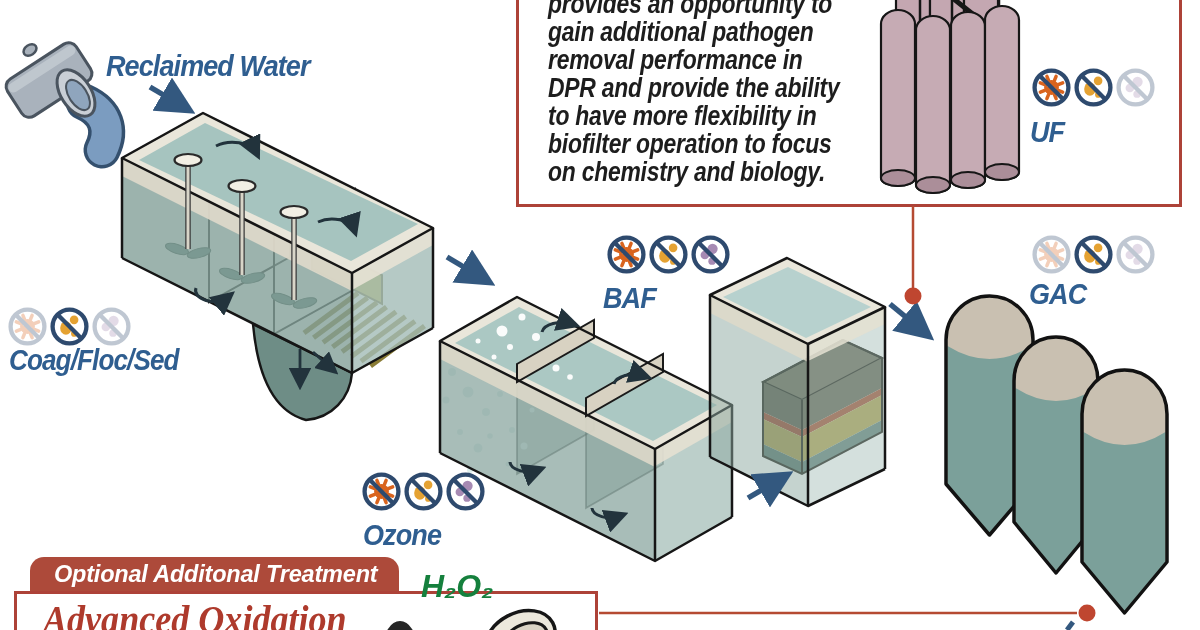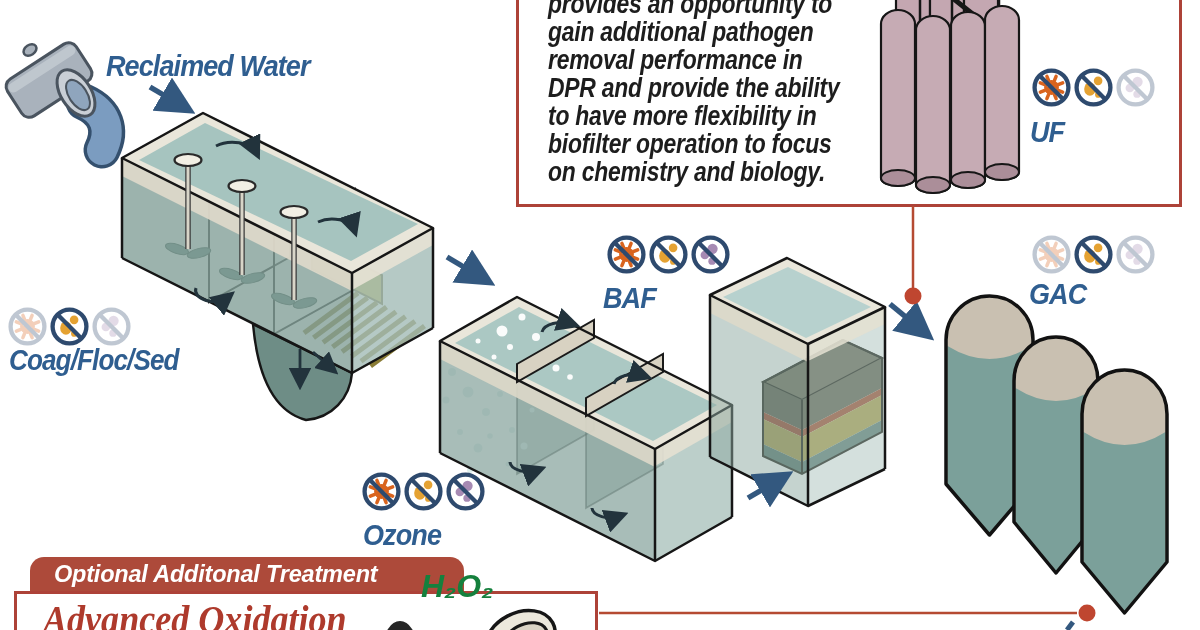--- a/index.html
+++ b/index.html
@@ -4,21 +4,21 @@
 <style>
   html,body{margin:0;padding:0;background:#fff;}
   .canvas{position:relative;width:1200px;height:630px;overflow:hidden;background:#ffffff;
           font-family:"Liberation Sans",sans-serif;font-style:italic;}
   .scene{position:absolute;left:0;top:0;z-index:2;pointer-events:none;}
   .panel{position:absolute;background:#fff;border:3px solid #ad4238;box-sizing:border-box;z-index:1;}
   .info-box{left:516px;top:-46px;width:666px;height:253px;}
   .info-text{position:absolute;left:29px;top:33px;font-size:27px;line-height:28px;font-weight:bold;
              color:#1d1d1d;letter-spacing:-.3px;white-space:pre-line;
              transform:scaleX(.85);transform-origin:left top;width:760px;}
-  .opt-tab{position:absolute;left:30px;top:557px;width:434px;height:34px;background:#ad4a3a;
+  .opt-tab{position:absolute;left:30px;top:557px;width:369px;height:34px;background:#ad4a3a;
            border-radius:14px 14px 0 0;z-index:1;}
   .opt-tab-label{position:absolute;left:24px;top:0;line-height:35px;font-size:23.5px;font-weight:bold;
            color:#ffffff;letter-spacing:-.2px;white-space:nowrap;}
   .opt-box{left:14px;top:591px;width:584px;height:60px;}
   .opt-heading{position:absolute;left:26px;top:1px;font-family:"Liberation Serif",serif;font-weight:bold;
            font-size:41px;color:#ae3a2c;white-space:nowrap;transform:scaleX(.88);transform-origin:left top;}
   .chem{position:absolute;left:421px;top:568px;z-index:3;font-size:32px;font-weight:bold;color:#15803d;}
   .stage-label{position:absolute;z-index:3;font-weight:bold;color:#2f5e90;white-space:nowrap;
            letter-spacing:-1px;transform:scaleX(.9);transform-origin:left top;}
   .icon-row{position:absolute;z-index:3;display:flex;gap:1px;}

